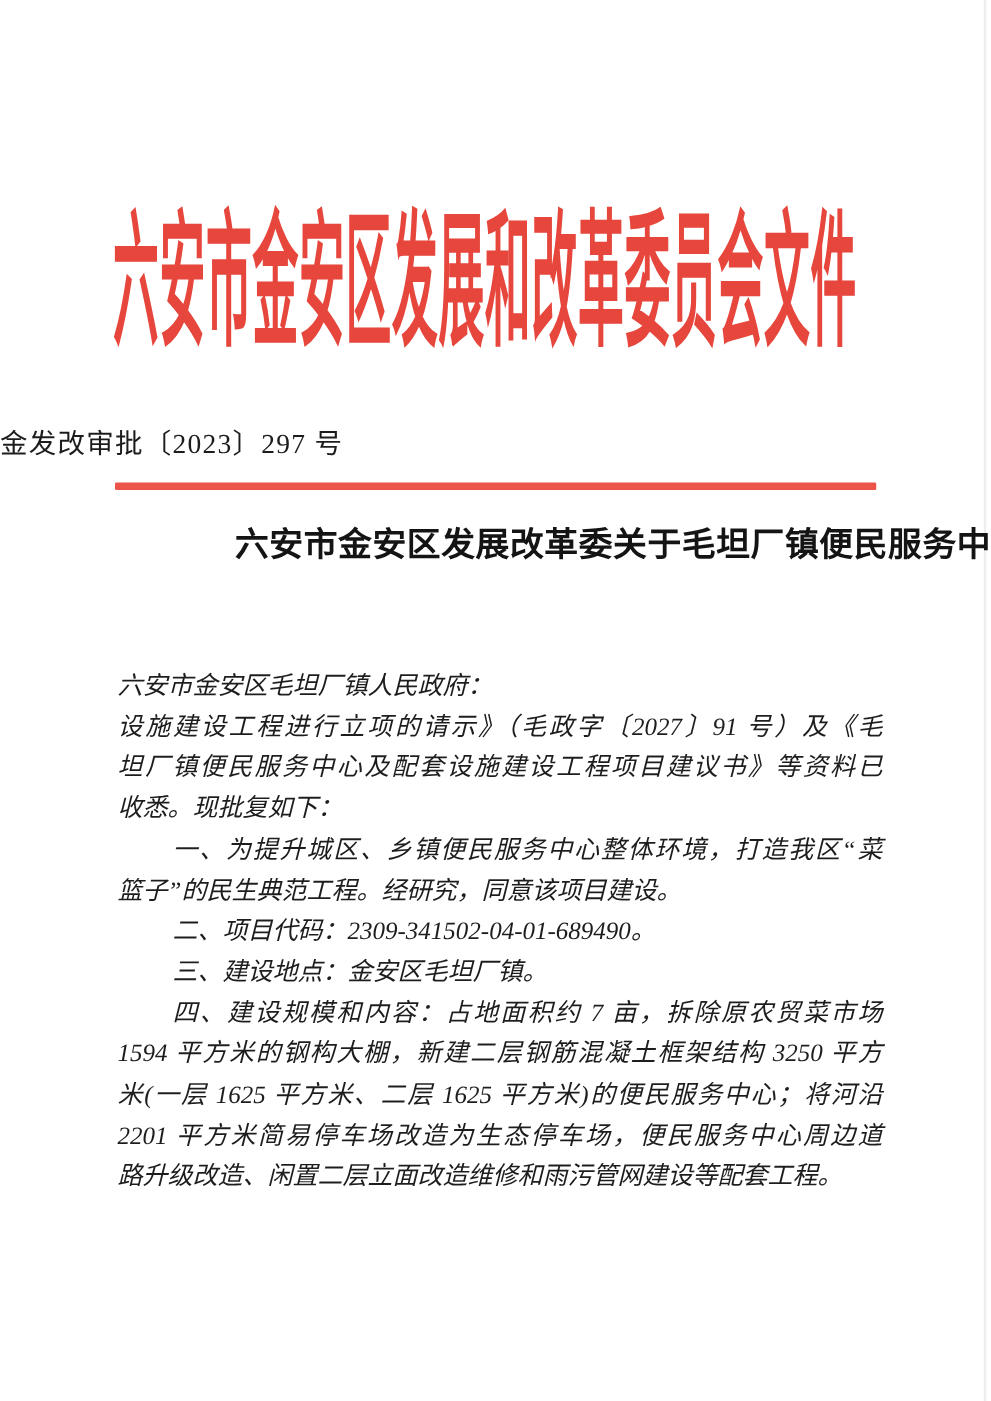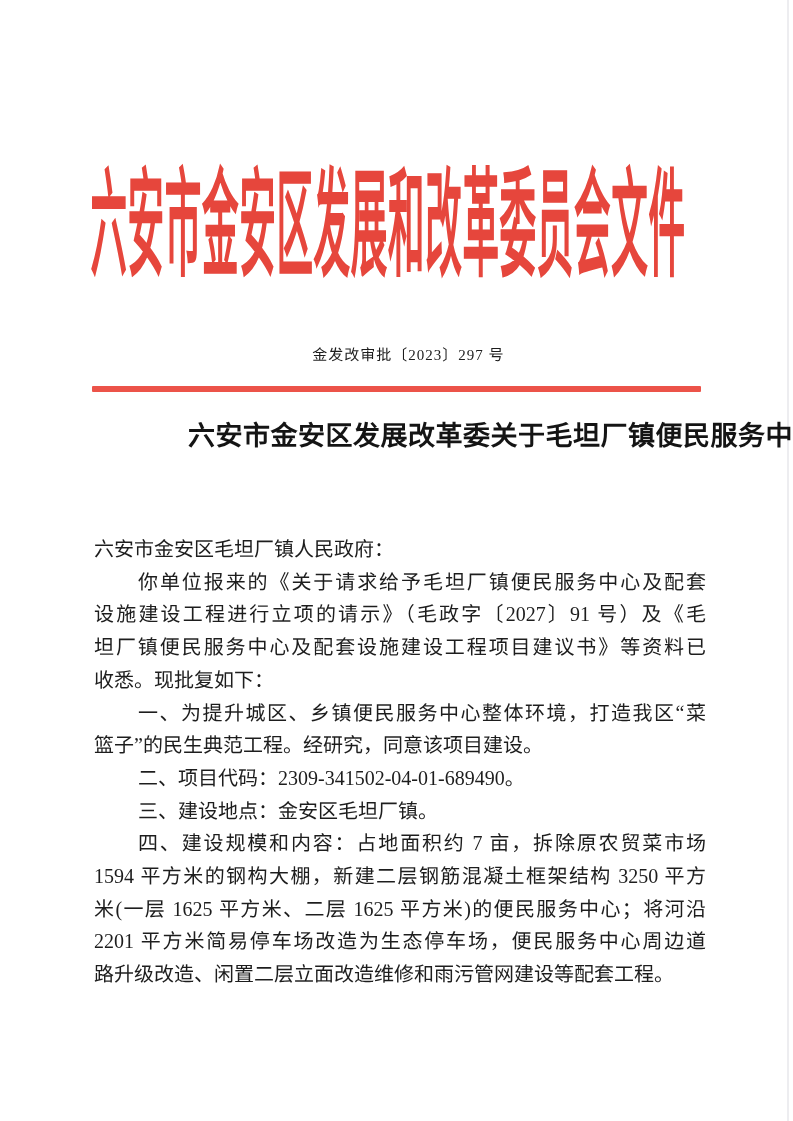--- a/index.html
+++ b/index.html
@@ -34,26 +34,25 @@
     font-weight: 700;
     white-space: nowrap;
     letter-spacing: 2px;
     transform: scaleX(0.31);
     transform-origin: center center;
   }
   
   .doc-number {
     position: absolute;
     top: 340px; left: 0; right: 0;
-    text-align: center;
-    font-size: 15px;
+    text-align: left;
+    font-size: 22px;
     line-height: 30px;
     letter-spacing: 1px;
     color: #1c1c1c;
-    margin-left: 24px;
   }
   
   .red-rule {
     position: absolute;
     top: 386px; left: 92px;
     width: 609px; height: 6px;
     border-radius: 1px;
   }
   
   .doc-title {
@@ -67,20 +66,21 @@
     letter-spacing: 0.5px;
   }
   
   .doc-body {
     position: absolute;
     top: 533px; left: 94px;
     width: 612px;
     font-size: 20px;
     line-height: 32.7px;
     color: #1d1d1d;
+    font-style: italic;
   }
   .line { width: 100%; }
   .line.indent { text-indent: 44px; }
   .line.fill {
     text-align: justify;
     text-align-last: justify;
   }
 </style>
 </head>
 <body>
@@ -94,21 +94,20 @@
 <div class="doc-number">金发改审批〔2023〕297 号</div>
 
 <div class="red-rule" style="background: rgb(236, 83, 73);"></div>
 
 <div class="doc-title">
   <div>六安市金安区发展改革委关于毛坦厂镇便民服务中</div>
 </div>
 
 <div class="doc-body">
   <div class="line">六安市金安区毛坦厂镇人民政府：</div>
-  <div class="line indent fill">你单位报来的《关于请求给予毛坦厂镇便民服务中心及配套</div>
   <div class="line fill">设施建设工程进行立项的请示》（毛政字〔2027〕91 号）及《毛</div>
   <div class="line fill">坦厂镇便民服务中心及配套设施建设工程项目建议书》等资料已</div>
   <div class="line">收悉。现批复如下：</div>
   <div class="line indent fill">一、为提升城区、乡镇便民服务中心整体环境，打造我区“菜</div>
   <div class="line">篮子”的民生典范工程。经研究，同意该项目建设。</div>
   <div class="line indent">二、项目代码：2309-341502-04-01-689490。</div>
   <div class="line indent">三、建设地点：金安区毛坦厂镇。</div>
   <div class="line indent fill">四、建设规模和内容：占地面积约 7 亩，拆除原农贸菜市场</div>
   <div class="line fill">1594 平方米的钢构大棚，新建二层钢筋混凝土框架结构 3250 平方</div>
   <div class="line fill">米(一层 1625 平方米、二层 1625 平方米)的便民服务中心；将河沿</div>

